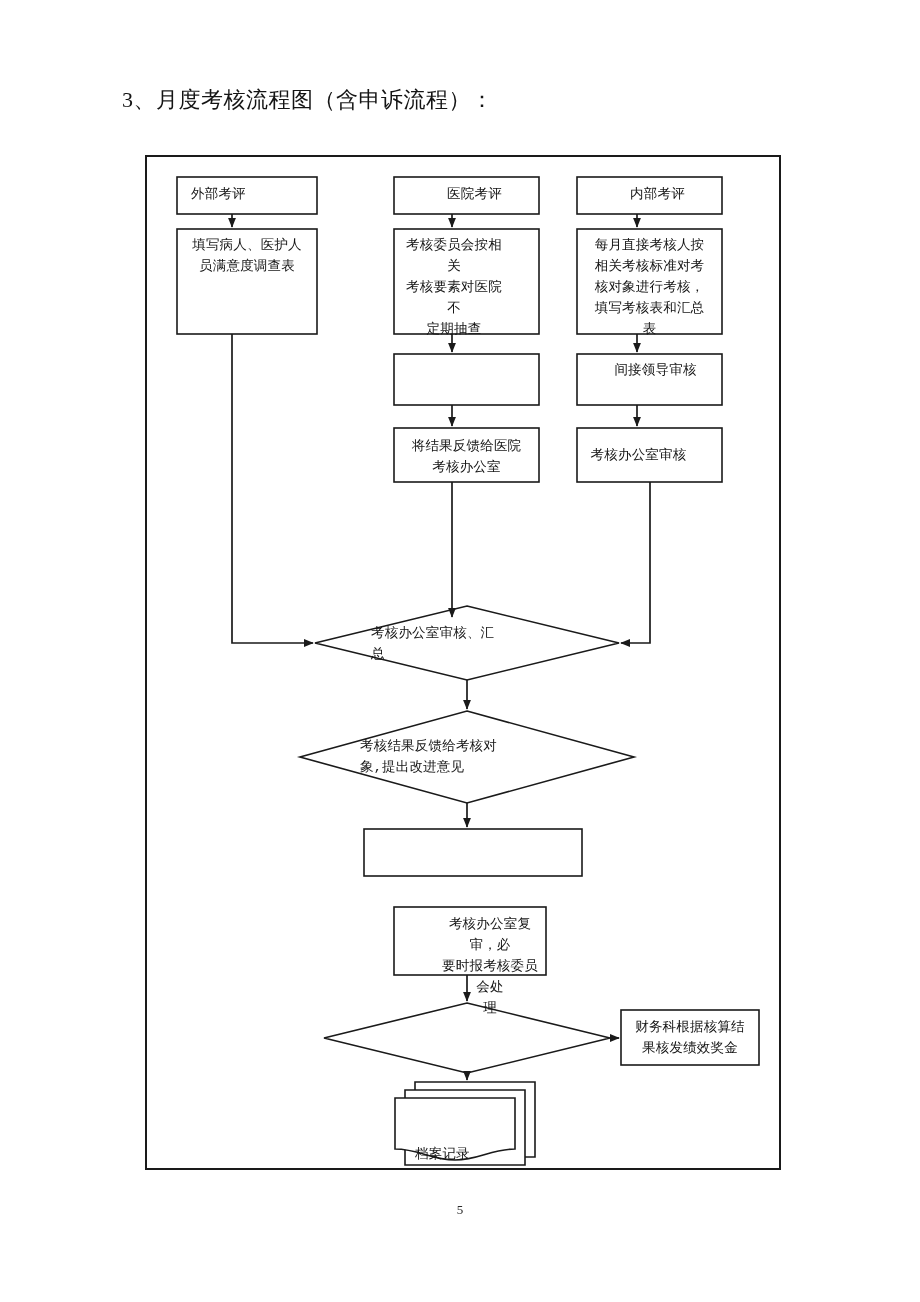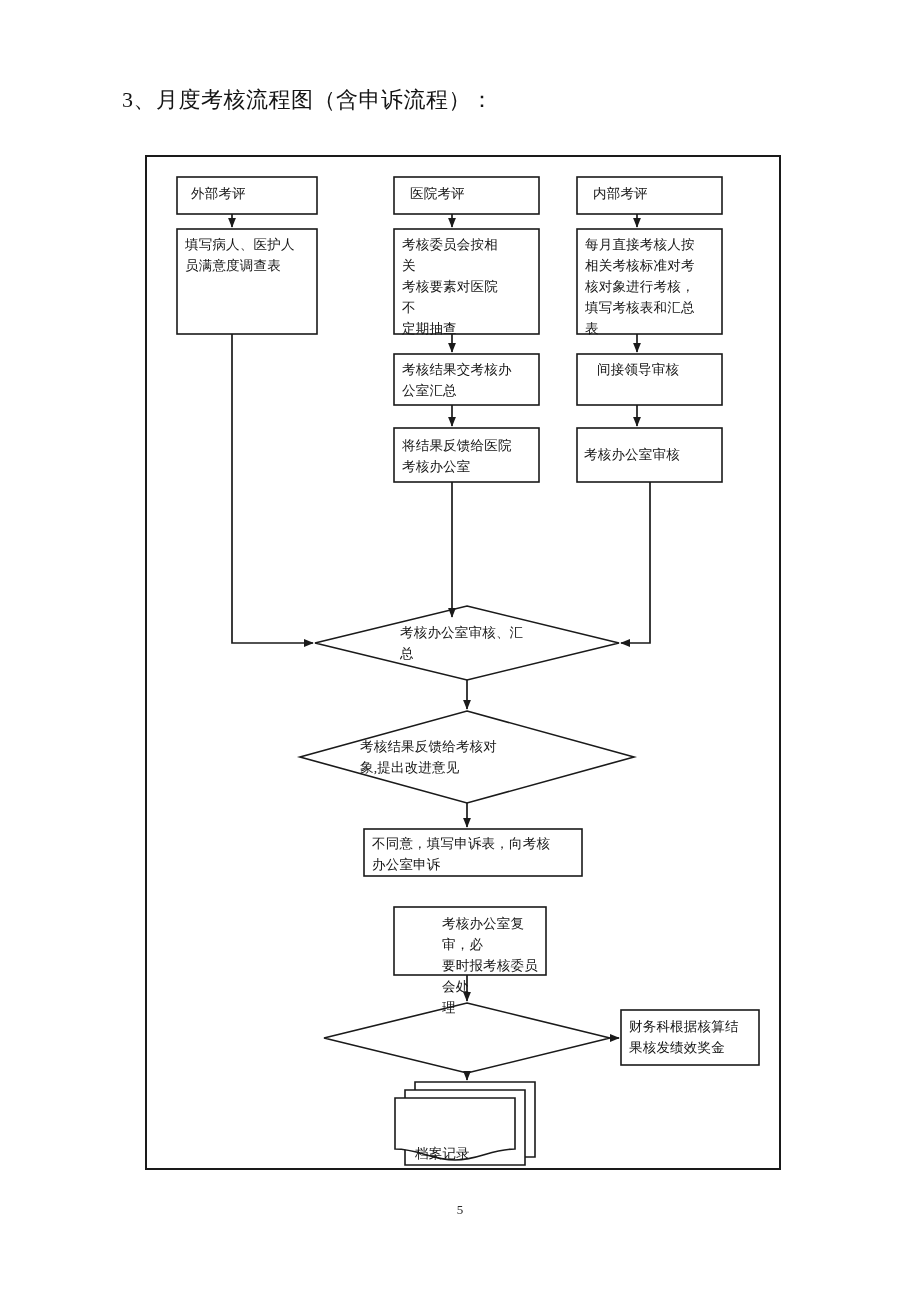--- a/index.html
+++ b/index.html
@@ -62,23 +62,23 @@
   .node-label {
     position: absolute;
     box-sizing: border-box;
     font-size: 13.5px;
     line-height: 21px;
     color: #141414;
     letter-spacing: 0.2px;
     pointer-events: none;
     white-space: pre-wrap;
   }
-  .nl-box { padding: 5px 8px 0 8px; text-align: left; }
+  .nl-box { padding: 5px 8px 0 8px; text-align: center; }
   .nl-head-left  { padding: 6px 0 0 14px; text-align: left; }
-  .nl-head-ctr   { padding: 6px 0 0 16px; }
+  .nl-head-ctr   { padding: 6px 0 0 16px; text-align: center; }
   .nl-diamond {
     display: flex;
     align-items: center;
     justify-content: flex-start;
     text-align: left;
   }
   .nl-docstack { padding: 0 0 0 20px; display:flex; align-items:center; }
 </style>
 </head>
 <body>
@@ -164,35 +164,31 @@
 员满意度调查表</div>
     <div class="node-label nl-box" style="left:247px; top:72px; width:120px; height:105px;">考核委员会按相关
 考核要素对医院不
 定期抽查</div>
     <div class="node-label nl-box" style="left:430px; top:72px; width:145px; height:105px;">每月直接考核人按
 相关考核标准对考
 核对象进行考核，
 填写考核表和汇总
 表</div>
 
-    <div class="node-label nl-box" style="left:247px; top:197px; width:145px; height:51px;">考核结果交考核办
-公室汇总</div>
     <div class="node-label nl-box" style="left:430px; top:197px; width:145px; height:51px; padding-left:20px;">间接领导审核</div>
 
     <div class="node-label nl-box" style="left:247px; top:271px; width:145px; height:54px; padding-top:7px;">将结果反馈给医院
 考核办公室</div>
     <div class="node-label nl-box" style="left:430px; top:271px; width:124px; height:54px; padding-top:16px; padding-left:7px;">考核办公室审核</div>
 
-    <div class="node-label nl-diamond" style="left:224px; top:463px; width:185px; height:46px;margin-left:29px;">考核办公室审核、汇
+    <div class="node-label nl-diamond" style="left:224px; top:463px; width:185px; height:46px;">考核办公室审核、汇
 总</div>
-    <div class="node-label nl-diamond" style="left:213px; top:577px; width:200px; height:46px;">考核结果反馈给考核对
+    <div class="node-label nl-diamond" style="left:213px; top:577px; width:200px; height:46px;font-family:Liberation Mono, monospace;">考核结果反馈给考核对
 象,提出改进意见</div>
 
-    <div class="node-label nl-box" style="left:217px; top:672px; width:218px; height:47px; padding-top:4px;">不同意，填写申诉表，向考核
-办公室申诉</div>
     <div class="node-label nl-box" style="left:247px; top:750px; width:152px; height:68px; padding-top:6px;padding-left:48px;">考核办公室复审，必
 要时报考核委员会处
 理</div>
 
 
     <div class="node-label nl-box" style="left:474px; top:853px; width:138px; height:55px; padding-top:6px;">财务科根据核算结
 果核发绩效奖金</div>
 
     <div class="node-label nl-docstack" style="left:248px; top:941px; width:120px; height:55px;margin-top:28px;">档案记录</div>
 

